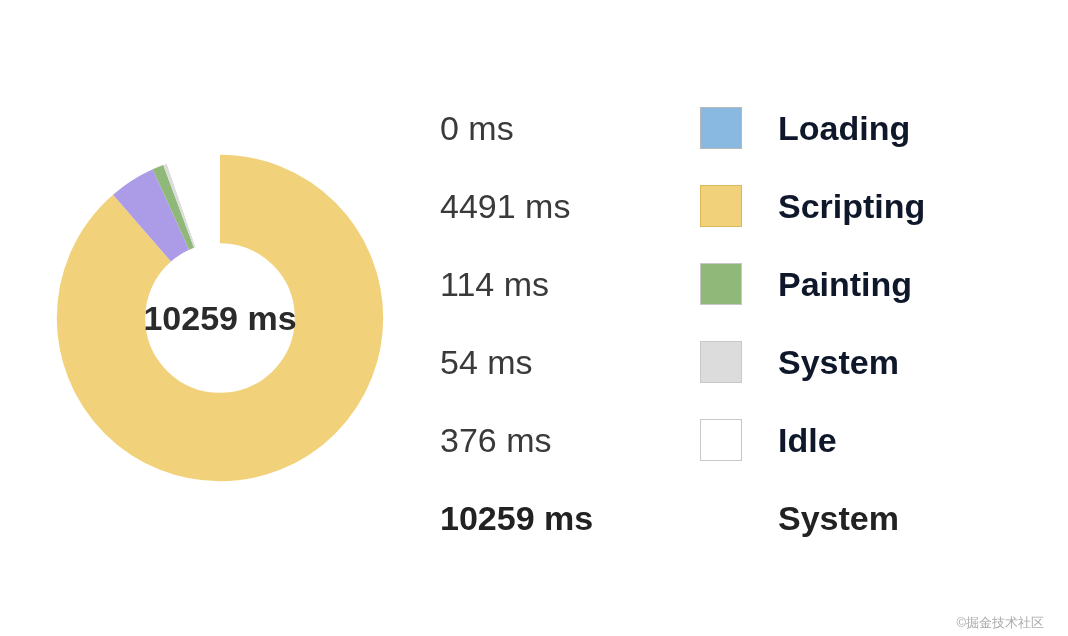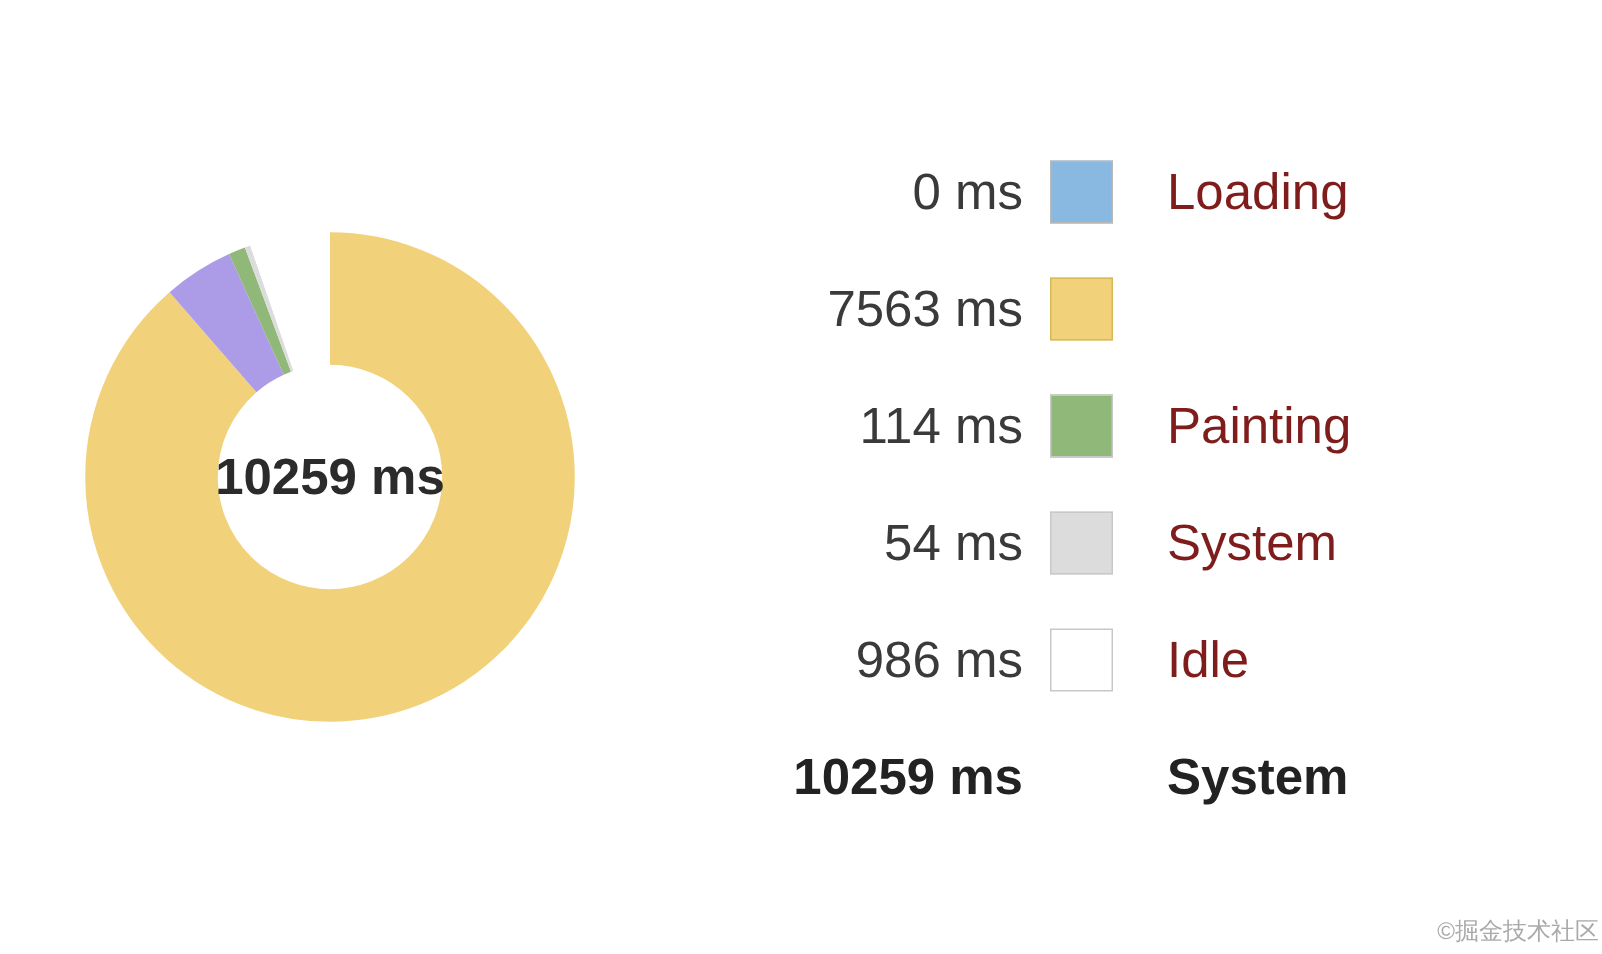--- a/index.html
+++ b/index.html
@@ -45,49 +45,50 @@
       padding-right: 30px;
       padding-top: 10px;
     }
     .legend-row {
       display: flex;
       align-items: center;
       height: 78px;
     }
     .legend-value {
       width: 260px;
-      text-align: right;
+      text-align: left;
       font-size: 34px;
       color: #3a3a3a;
       padding-right: 18px;
     }
     .legend-swatch {
       width: 42px;
       height: 42px;
       border: 1px solid #ccc;
       flex-shrink: 0;
     }
     .legend-label {
       font-size: 34px;
-      color: #7f1d1d;
+      color: #0f172a;
       padding-left: 36px;
+      font-weight: bold;
     }
     .legend-total .legend-value,
     .legend-total .legend-label {
       font-weight: 700;
       color: #222;
     }
     .legend-total .legend-swatch {
       visibility: hidden;
     }
     .watermark {
       position: absolute;
       bottom: 4px;
-      right: 2px;
-      font-size: 16px;
+      right: 24px;
+      font-size: 13px;
       color: #aaa;
     }
   </style>
 </head>
 <body>
 
 <div class="chart-area">
   <div class="donut-wrap">
     <svg viewBox="0 0 100 100" id="donut-svg">
         <circle cx="50" cy="50" r="35" fill="none" stroke="#89b8e0" stroke-width="26" stroke-dasharray="0 219.9114857512855" stroke-dashoffset="0"></circle>
@@ -103,35 +104,36 @@
 </div>
 
 <div class="legend">
   <div id="legend-rows">
       <div class="legend-row">
         <div class="legend-value">0 ms</div>
         <div class="legend-swatch" style="background: rgb(137, 184, 224); border-color: rgb(184, 184, 184);"></div>
         <div class="legend-label">Loading</div>
       </div>
       <div class="legend-row">
-        <div class="legend-value">7563 ms</div>
+        <div class="legend-value">4491 ms</div>
         <div class="legend-swatch" style="background: rgb(242, 209, 123); border-color: rgb(217, 184, 90);"></div>
+        <div class="legend-label">Scripting</div>
       </div>
       <div class="legend-row">
         <div class="legend-value">114 ms</div>
         <div class="legend-swatch" style="background: rgb(143, 184, 121); border-color: rgb(200, 200, 200);"></div>
         <div class="legend-label">Painting</div>
       </div>
       <div class="legend-row">
         <div class="legend-value">54 ms</div>
         <div class="legend-swatch" style="background: rgb(220, 220, 220); border-color: rgb(200, 200, 200);"></div>
         <div class="legend-label">System</div>
       </div>
       <div class="legend-row">
-        <div class="legend-value">986 ms</div>
+        <div class="legend-value">376 ms</div>
         <div class="legend-swatch" style="background: rgb(255, 255, 255); border-color: rgb(200, 200, 200);"></div>
         <div class="legend-label">Idle</div>
       </div>
     </div>
   <div class="legend-row legend-total">
     <div class="legend-value">10259 ms</div>
     <div class="legend-swatch"></div>
     <div class="legend-label">System</div>
   </div>
 </div>

